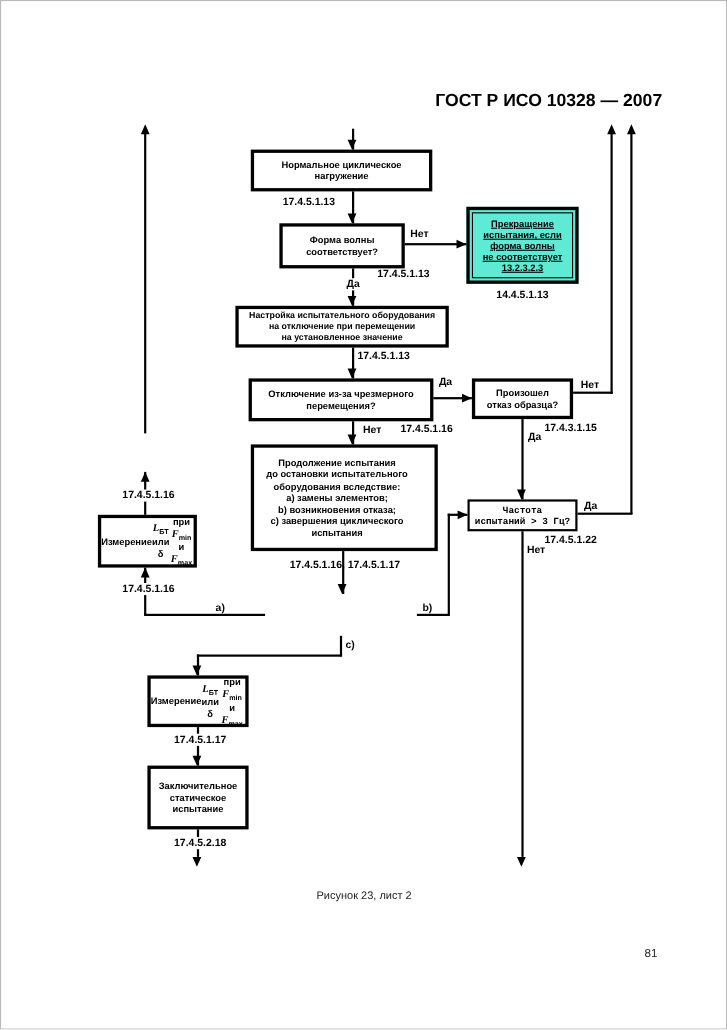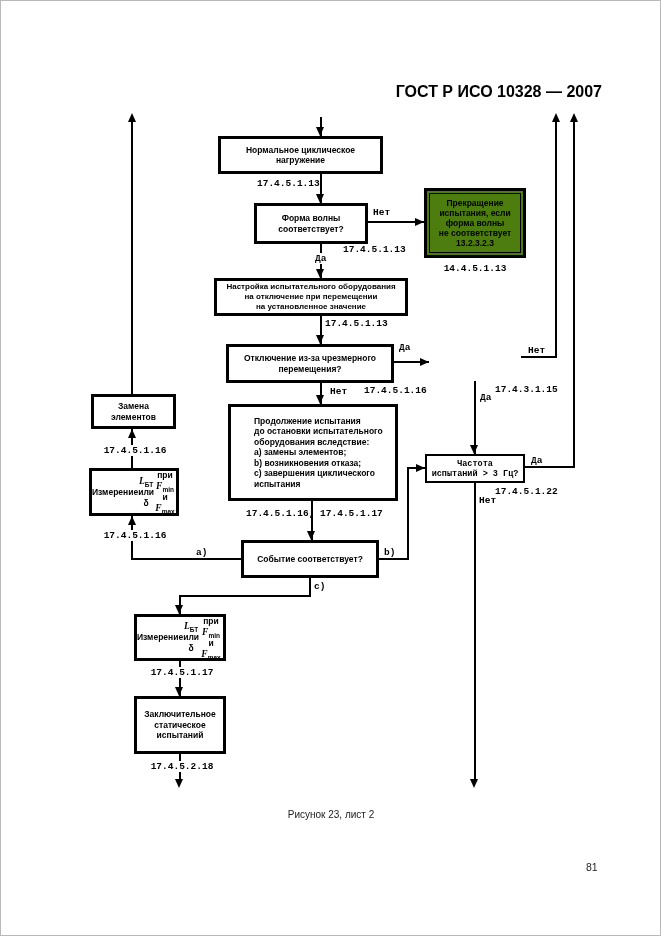--- a/index.html
+++ b/index.html
@@ -9,103 +9,102 @@
     border:1px solid #b9b9b9;box-sizing:border-box;overflow:hidden;
   }
   .hdr{position:absolute;right:58px;top:82px;font-size:16px;font-weight:bold;white-space:nowrap;}
   .box{
     position:absolute;border:3px solid #000;background:#fff;box-sizing:border-box;
     display:flex;align-items:center;justify-content:center;text-align:center;
     white-space:pre-line;font-weight:bold;font-size:8.5px;line-height:10.5px;
   }
   .box.thin{border-width:2px;line-height:10px;font-family:Liberation Mono, monospace;}
   .box.small{font-size:8px;line-height:10px;}
-  .box.leftlist{justify-content:flex-start;text-align:left;padding-left:23px;}
-  .box2{position:absolute;border:3px solid #000;background:#4d7c0f;box-sizing:border-box;padding:2px;}
+  .box.leftlist{justify-content:flex-start;text-align:center;padding-left:11px;}
+  .box2{position:absolute;border:3px solid #000;background:#5eead4;box-sizing:border-box;padding:2px;text-decoration:underline;}
   .box2 .inner{
     border:1px solid #000;width:100%;height:100%;box-sizing:border-box;
     display:flex;align-items:center;justify-content:center;text-align:center;
     white-space:pre-line;font-weight:bold;font-size:8.5px;line-height:10px;
   }
   .mbox{position:absolute;border:3px solid #000;background:#fff;box-sizing:border-box;
     display:flex;align-items:center;justify-content:center;
     font-weight:bold;font-size:8.5px;line-height:11px;text-align:center;}
   .mbox i{font-family:"Liberation Serif",serif;font-style:italic;font-size:9.5px;}
   .mbox sub{font-size:6.5px;line-height:0;}
-  .lbl{position:absolute;font-weight:bold;font-size:9.5px;white-space:nowrap;font-family:Liberation Mono, monospace;}
+  .lbl{position:absolute;font-weight:bold;font-size:9.5px;white-space:nowrap;}
   .lbl.bg{background:#fff;padding:0 2px;}
   .lbl.ctr{text-align:center;}
   .v{position:absolute;width:2px;background:#000;}
   .h{position:absolute;height:2px;background:#000;}
   .au{position:absolute;width:0;height:0;border-left:4px solid transparent;border-right:4px solid transparent;border-bottom:9px solid #000;}
   .ad{position:absolute;width:0;height:0;border-left:4px solid transparent;border-right:4px solid transparent;border-top:9px solid #000;}
   .ar{position:absolute;width:0;height:0;border-top:4px solid transparent;border-bottom:4px solid transparent;border-left:9px solid #000;}
   .cap{position:absolute;left:240px;top:808px;width:180px;text-align:center;font-size:10px;color:#1c1c1c;}
   .pnum{position:absolute;left:585px;top:860px;font-size:10.5px;color:#1c1c1c;}
 </style>
 </head>
 <body>
 
 <div class="sheet">
 
   <div class="hdr">ГОСТ Р ИСО 10328 — 2007</div>
 
-  <div class="box" style="left:217px;top:135px;width:165px;height:38px">Нормальное циклическое
+  <div class="box" style="left:227px;top:135px;width:165px;height:38px">Нормальное циклическое
 нагружение</div>
 
   <div class="box" style="left:253px;top:202px;width:114px;height:41px">Форма волны
 соответствует?</div>
 
   <div class="box2" style="left:423px;top:187px;width:102px;height:70px">
     <div class="inner">Прекращение
 испытания, если
 форма волны
 не соответствует
 13.2.3.2.3</div>
   </div>
 
   <div class="box" style="left:225px;top:343px;width:168px;height:39px">Отключение из-за чрезмерного
 перемещения?</div>
 
   <div class="box small" style="left:213px;top:277px;width:194px;height:38px">Настройка испытательного оборудования
 на отключение при перемещении
 на установленное значение</div>
 
+  <div class="box" style="left:428px;top:343px;width:92px;height:37px">Произошел
+отказ образца?</div>
 
   <div class="box leftlist" style="left:227px;top:403px;width:170px;height:97px">Продолжение испытания
 до остановки испытательного
 оборудования вследствие:
 a) замены элементов;
 b) возникновения отказа;
 c) завершения циклического
 испытания</div>
 
-  <div class="box" style="left:240px;top:539px;width:138px;height:38px">Событие соответствует?</div>
 
   <div class="box thin" style="left:424px;top:453px;width:100px;height:29px">Частота
 испытаний &gt; 3 Гц?</div>
 
-  <div class="box" style="left:90px;top:393px;width:85px;height:35px">Замена
-элементов</div>
 
   <div class="mbox" style="left:88px;top:467px;width:90px;height:48px">
     <div>Измерение</div>
     <div><i>L</i><sub>БТ</sub><span> или δ</span></div>
     <div><span>при </span><i>F</i><sub>min</sub><span> и </span><i>F</i><sub>max</sub></div>
   </div>
 
   <div class="mbox" style="left:133px;top:613px;width:92px;height:47px">
     <div>Измерение</div>
     <div><i>L</i><sub>БТ</sub><span> или δ</span></div>
     <div><span>при </span><i>F</i><sub>min</sub><span> и </span><i>F</i><sub>max</sub></div>
   </div>
 
   <div class="box" style="left:133px;top:695px;width:92px;height:58px">Заключительное
 статическое
-испытаний</div>
+испытание</div>
 
   <div class="v" style="left:319px;top:116px;height:19px"></div>
   <div class="ad" style="left:315px;top:126px"></div>
 
   <div class="v" style="left:319px;top:173px;height:29px"></div>
   <div class="ad" style="left:315px;top:193px"></div>
 
   <div class="v" style="left:319px;top:243px;height:34px"></div>
   <div class="ad" style="left:315px;top:268px"></div>
 

